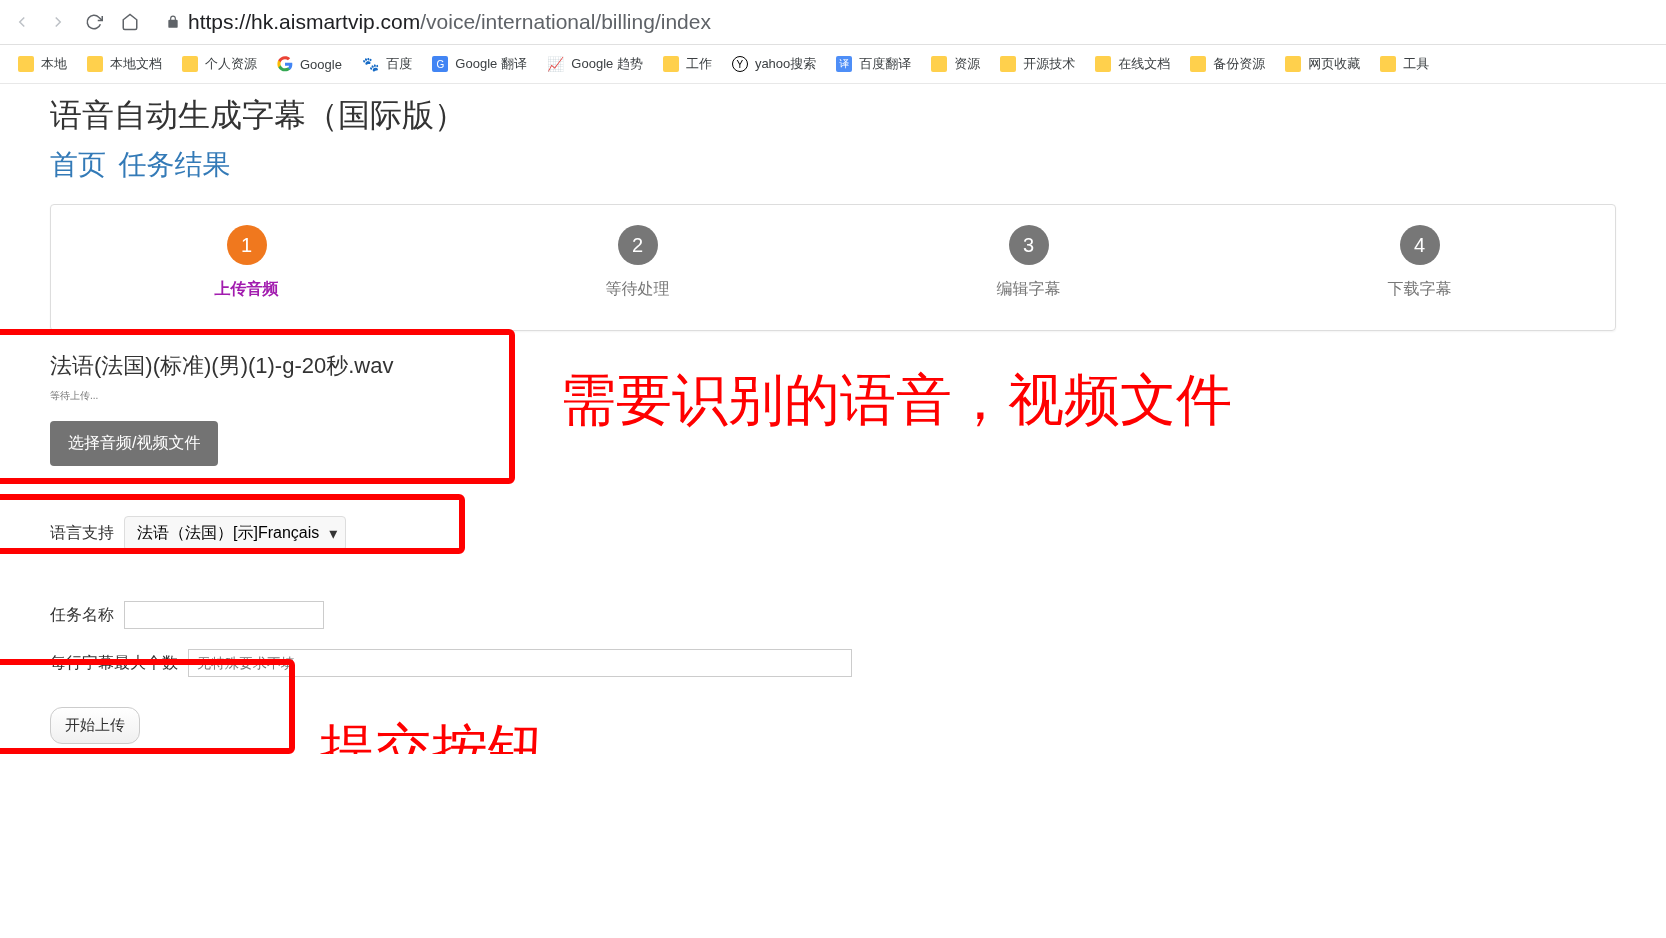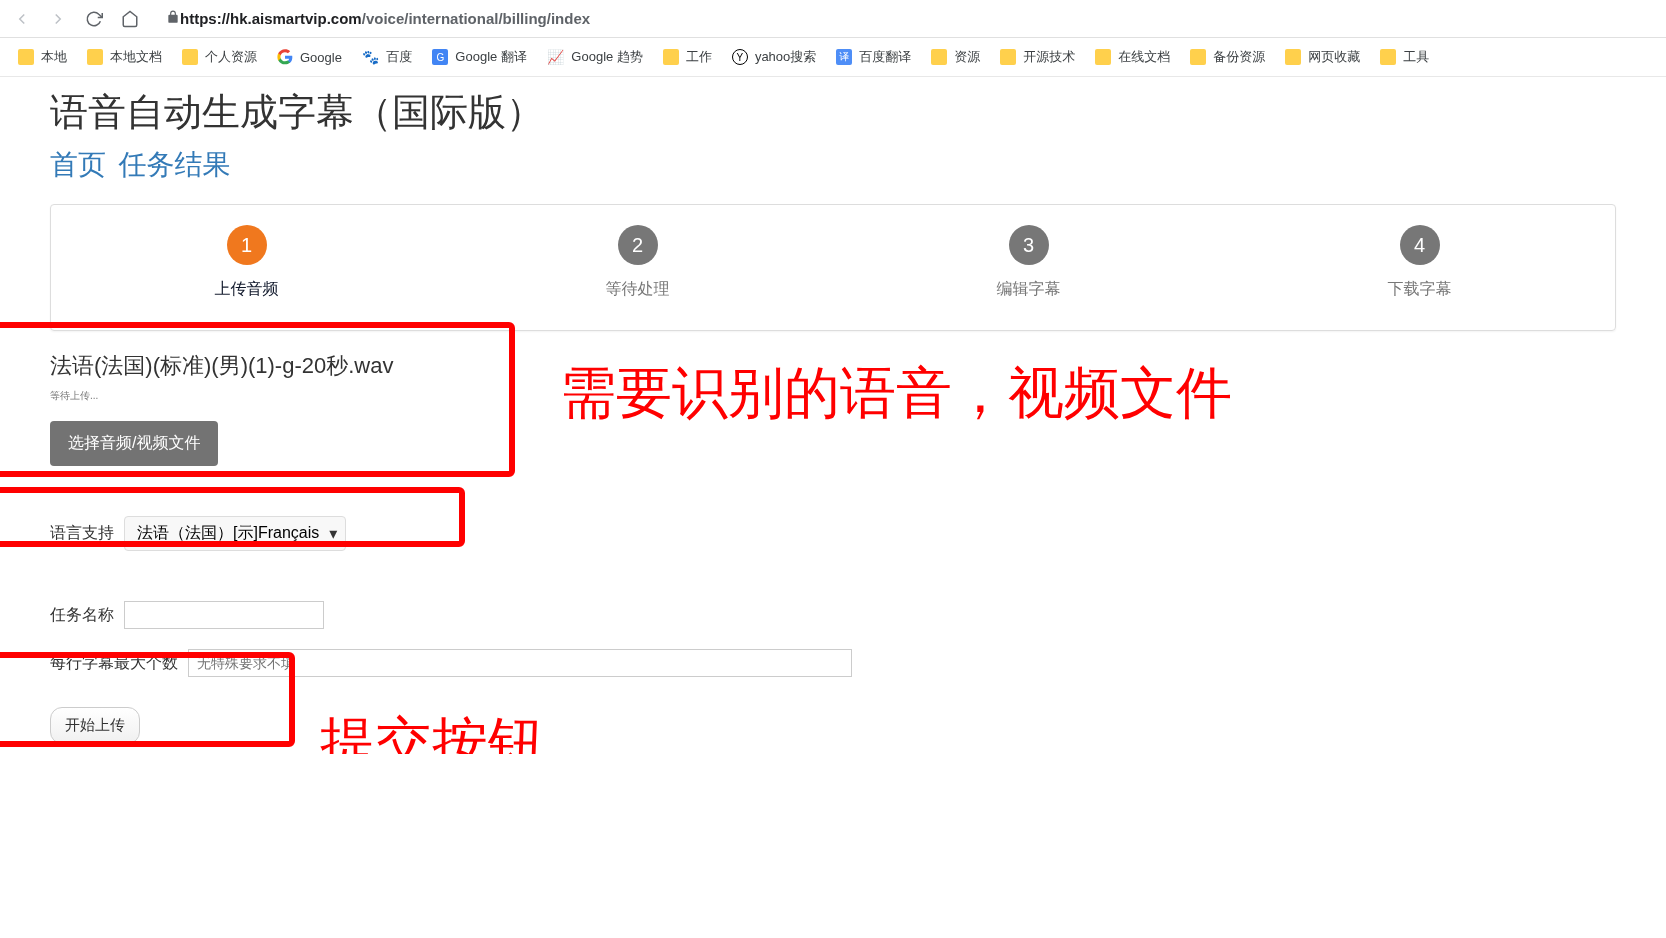--- a/index.html
+++ b/index.html
@@ -2,50 +2,50 @@
 <html><head>
 <meta charset="utf-8">
 <style>
   * { box-sizing: border-box; margin: 0; padding: 0; }
   body { font-family: -apple-system, BlinkMacSystemFont, "Segoe UI", "Microsoft YaHei", sans-serif; background: #fff; width: 1666px; }
   
   
   .browser-bar { display: flex; align-items: center; padding: 6px 10px; gap: 12px; border-bottom: 1px solid #e0e0e0; }
   .nav-btn { width: 24px; height: 24px; display: flex; align-items: center; justify-content: center; color: #5f6368; cursor: pointer; border-radius: 50%; }
   .nav-btn.disabled { color: #bdc1c6; }
-  .url-bar { flex: 1; display: flex; align-items: center; gap: 0; padding: 4px 12px; font-size: 15px; color: #202124; font-weight: bold; }
+  .url-bar { flex: 1; display: flex; align-items: center; gap: 8px; padding: 4px 12px; font-size: 21px; color: #202124; }
   .lock-icon { color: #5f6368; }
   .url-text { color: #202124; }
   .url-path { color: #5f6368; }
   
   
   .bookmarks-bar { display: flex; align-items: center; padding: 6px 10px; gap: 4px; border-bottom: 1px solid #e8e8e8; overflow: hidden; }
   .bookmark { display: flex; align-items: center; gap: 7px; padding: 4px 8px; font-size: 13px; color: #3c4043; white-space: nowrap; cursor: pointer; border-radius: 4px; }
   .folder-icon { width: 16px; height: 16px; background: #ffd04c; border-radius: 2px; display: inline-block; }
   .g-icon { width: 16px; height: 16px; font-weight: bold; font-size: 14px; display: flex; align-items: center; justify-content: center; }
   .baidu-icon { color: #2932e1; font-size: 14px; }
   .trans-icon { background: #4285f4; color: white; font-size: 10px; width: 16px; height: 16px; display: flex; align-items: center; justify-content: center; border-radius: 2px; }
   .trend-icon { color: #ea4335; font-size: 14px; }
   .yahoo-icon { color: #000; font-size: 14px; width:16px; height:16px; border:1px solid #000; border-radius:50%; display:flex; align-items:center; justify-content:center; font-size:10px; }
   .baidu-trans-icon { background: #4e8ef7; color: white; font-size: 10px; width: 16px; height: 16px; display: flex; align-items: center; justify-content: center; border-radius: 2px; }
   
   
   .page { padding: 10px 50px; position: relative; }
-  .page-title { font-size: 38px; color: #333; font-weight: 400; margin-bottom: 8px; }
+  .page-title { font-size: 32px; color: #333; font-weight: 400; margin-bottom: 8px; }
   .nav-links { margin-bottom: 20px; }
   .nav-links a { font-size: 28px; color: #337ab7; text-decoration: none; margin-right: 8px; }
   
   
   .steps-container { border: 1px solid #ddd; border-radius: 4px; padding: 20px 0 30px; margin-bottom: 20px; box-shadow: 0 1px 2px rgba(0,0,0,0.05); }
   .steps { display: flex; justify-content: space-around; }
   .step { text-align: center; flex: 1; }
   .step-circle { width: 40px; height: 40px; border-radius: 50%; background: #777; color: white; display: flex; align-items: center; justify-content: center; font-size: 20px; font-weight: 500; margin: 0 auto 14px; }
   .step.active .step-circle { background: #f0781e; }
   .step-label { font-size: 16px; color: #777; font-weight: 500; }
-  .step.active .step-label { color: #0f172a; font-weight: 400; }
+  .step.active .step-label { color: #a21caf; font-weight: 700; }
   
   
   .file-name { font-size: 22px; color: #333; margin-bottom: 8px; }
   .upload-status { font-size: 10px; color: #777; margin-bottom: 18px; }
   .btn-primary { background: #737373; color: white; border: none; padding: 12px 18px; font-size: 16px; border-radius: 4px; cursor: pointer; }
   .btn-default { background: linear-gradient(#fff,#f0f0f0); border: 1px solid #ccc; padding: 8px 14px; font-size: 15px; border-radius: 12px; cursor: pointer; color: #333; }
   
   
   .form-row { display: flex; align-items: center; margin-bottom: 20px; }
   .form-label { font-size: 16px; color: #333; margin-right: 10px; white-space: nowrap; }

